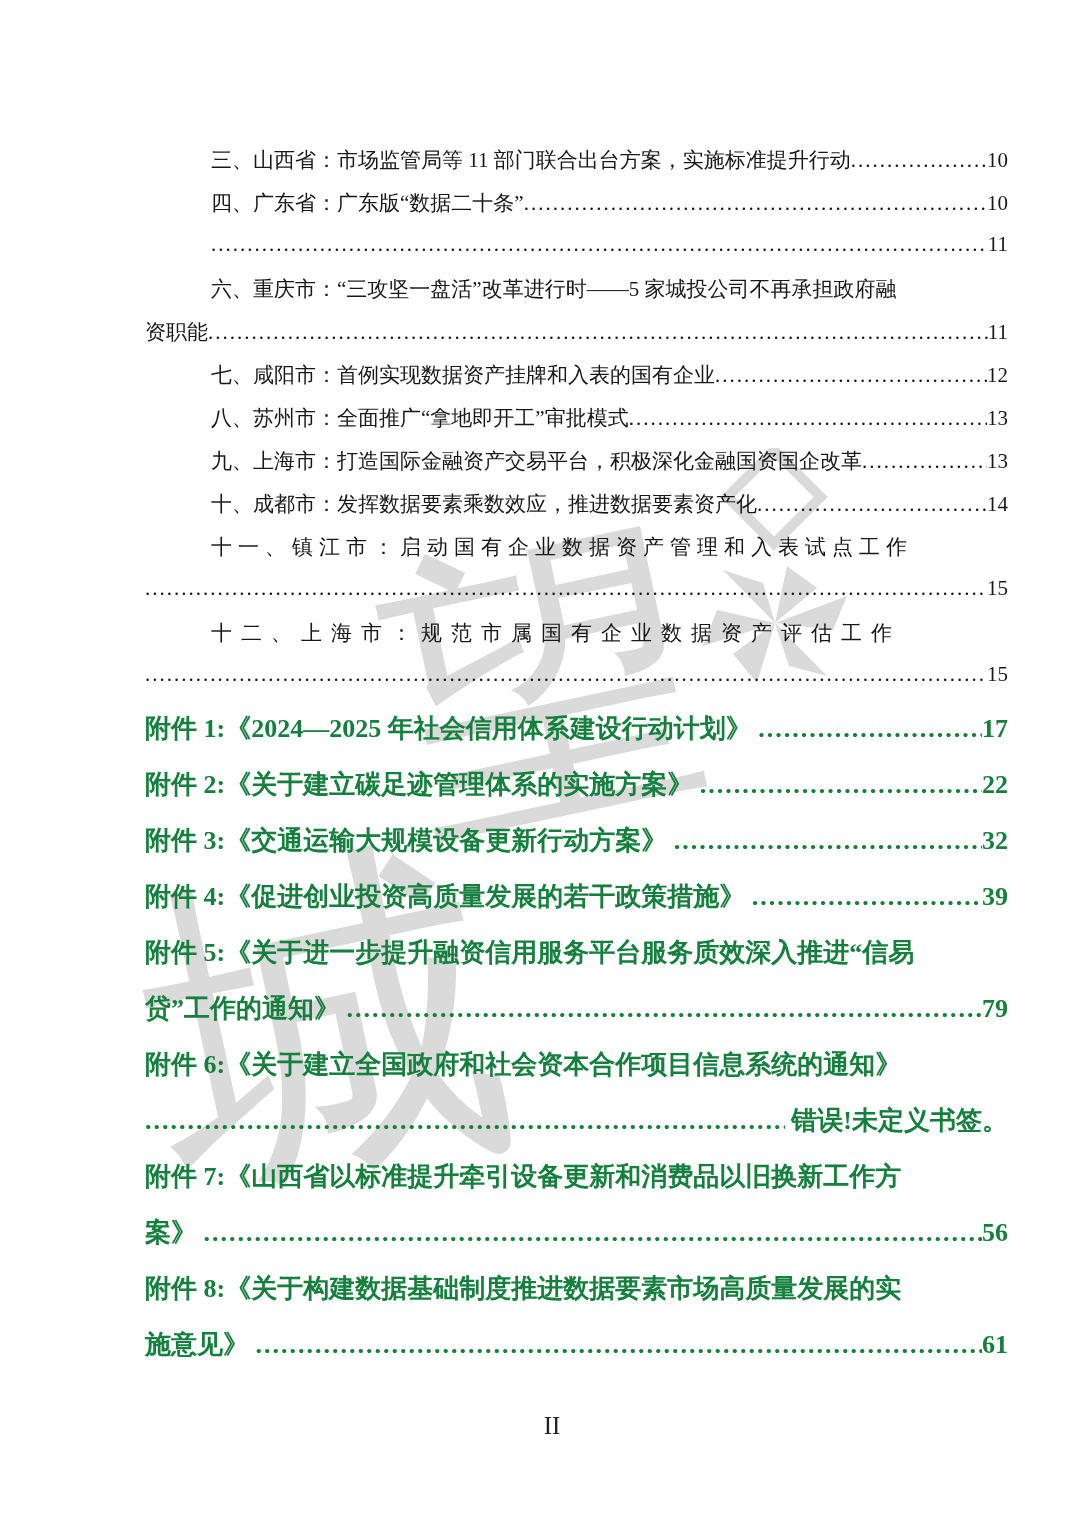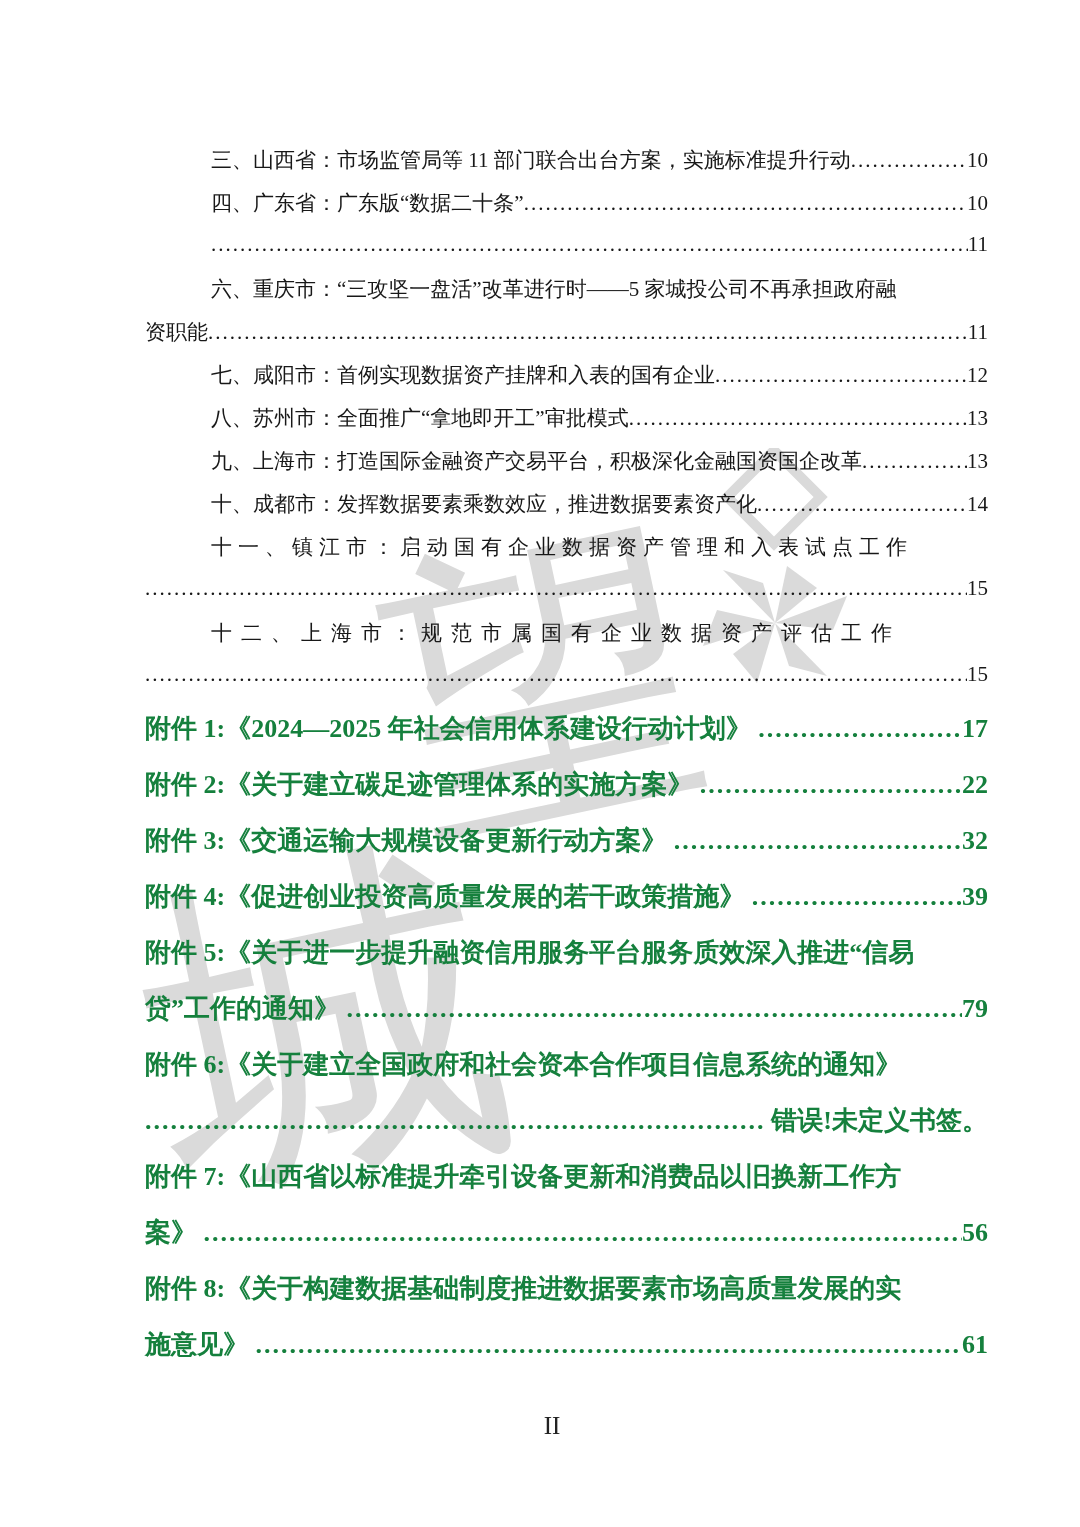--- a/index.html
+++ b/index.html
@@ -19,21 +19,21 @@
     font-family:"DejaVu Serif","Liberation Serif",serif;
     line-height:1;
     transform:rotate(-12deg);
   }
   .wm-char-1{left:150px;top:850px;font-size:350px;}
   .wm-char-2{left:390px;top:530px;font-size:310px;}
   .wm-star{position:absolute;left:665px;top:448px;}
   
   .toc{
     position:relative;z-index:1;
-    padding:146px 92px 0 145px;
+    padding:146px 72px 0 145px;
   }
   .line{display:flex;align-items:baseline;}
   .sec{height:43px;font-size:21px;}
   .att{height:56px;font-size:26px;font-weight:bold;color:#15803d;}
   .att-first{margin-top:6px;}
   .indent{padding-left:66px;}
   .t{white-space:pre;}
   .spread6 .t{letter-spacing:6px;text-align:right;}
   .spread9 .t{letter-spacing:9px;}
   .dots{

